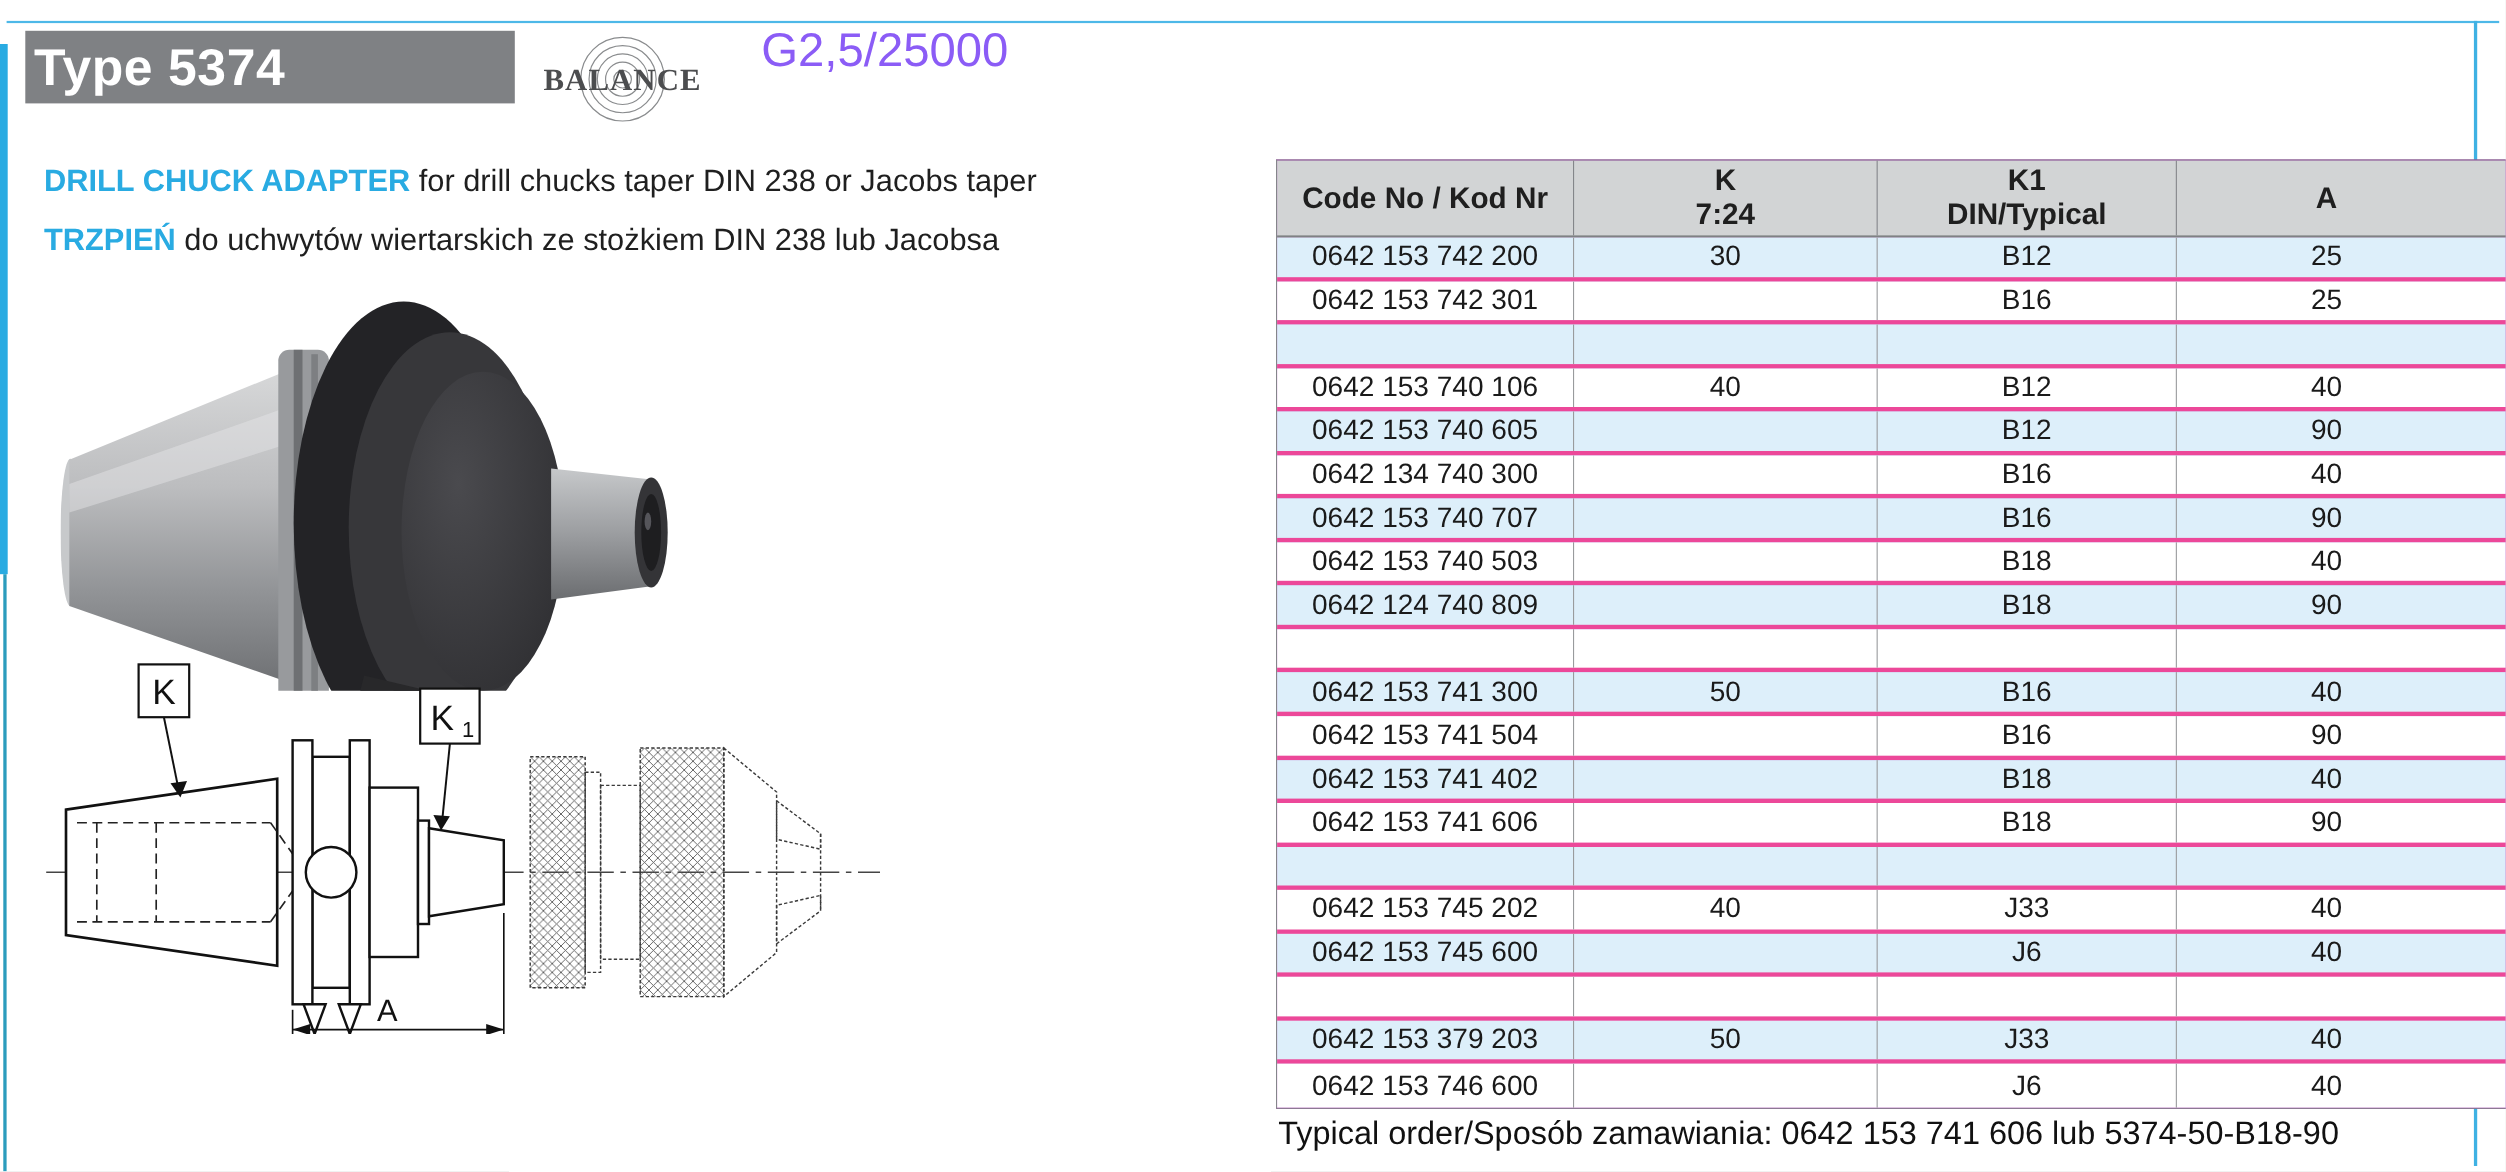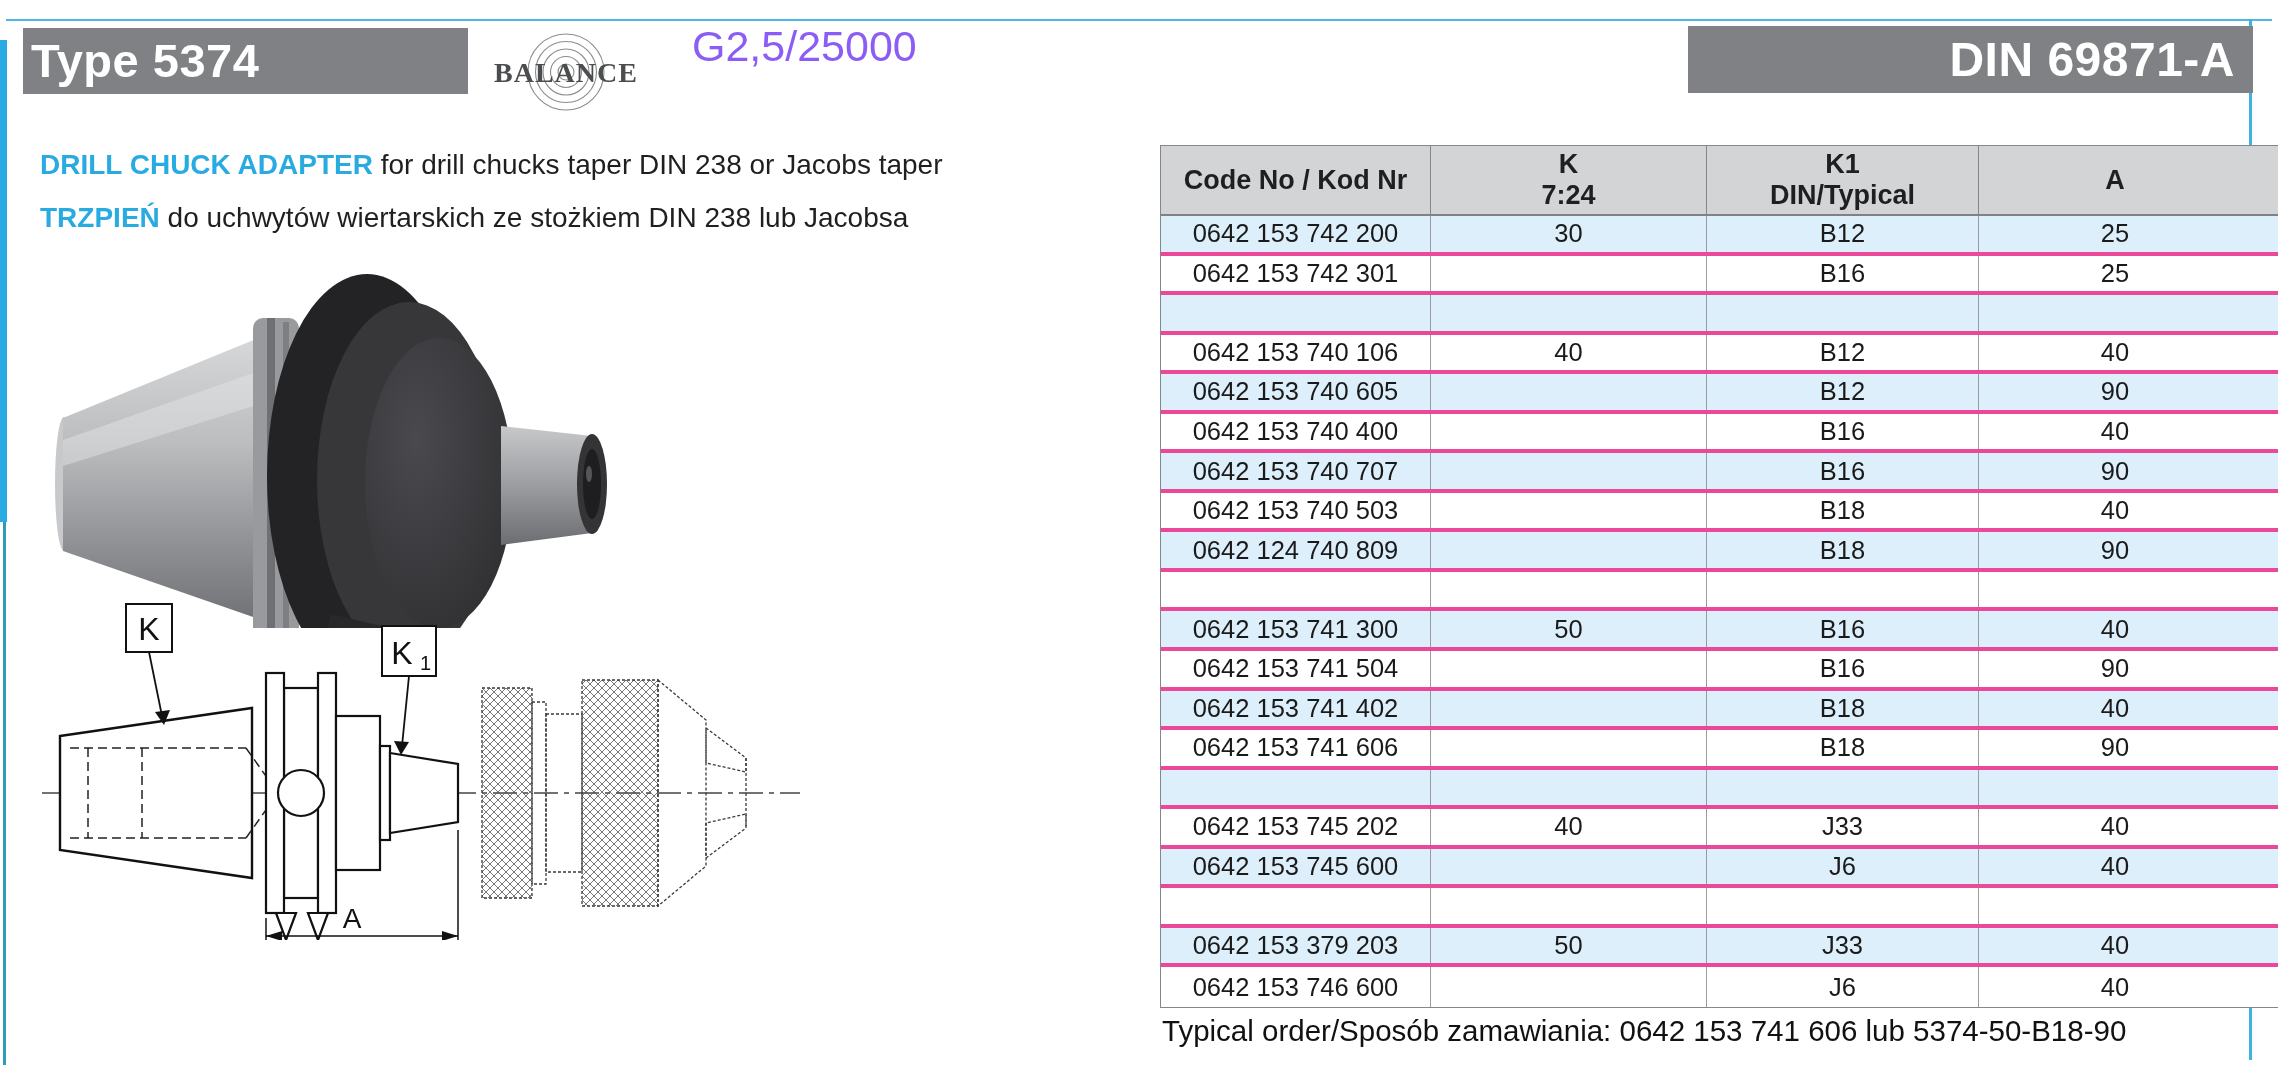--- a/index.html
+++ b/index.html
@@ -79,23 +79,20 @@
         <circle cx="74" cy="46" r="15.5"></circle>
         <circle cx="74" cy="46" r="23"></circle>
         <circle cx="74" cy="46" r="30.5"></circle>
         <circle cx="74" cy="46" r="38"></circle>
       </g>
       <text x="2" y="56" font-family="Liberation Serif, serif" font-weight="bold" font-size="28" letter-spacing="1" fill="#4c4d4f">BALANCE</text>
     </svg>
   </div>
   <div class="balance-grade">G2,5/25000</div>
 
-  <div class="din-box">
-    <span>DIN 69871-A</span>
-  </div>
 
   <div class="desc">
     <div>
       <span class="hl">DRILL CHUCK ADAPTER</span><span> for drill chucks taper DIN 238 or Jacobs taper</span>
     </div>
     <div>
       <span class="hl">TRZPIEŃ</span><span> do uchwytów wiertarskich ze stożkiem DIN 238 lub Jacobsa</span>
     </div>
   </div>
 
@@ -252,21 +249,21 @@
           <div class="tcell">B12</div>
           <div class="tcell">40</div>
         </div>
         <div class="trow blue">
           <div class="tcell">0642 153 740 605</div>
           <div class="tcell"></div>
           <div class="tcell">B12</div>
           <div class="tcell">90</div>
         </div>
         <div class="trow white">
-          <div class="tcell">0642 153 740 400</div>
+          <div class="tcell">0642 134 740 300</div>
           <div class="tcell"></div>
           <div class="tcell">B16</div>
           <div class="tcell">40</div>
         </div>
         <div class="trow blue">
           <div class="tcell">0642 153 740 707</div>
           <div class="tcell"></div>
           <div class="tcell">B16</div>
           <div class="tcell">90</div>
         </div>

